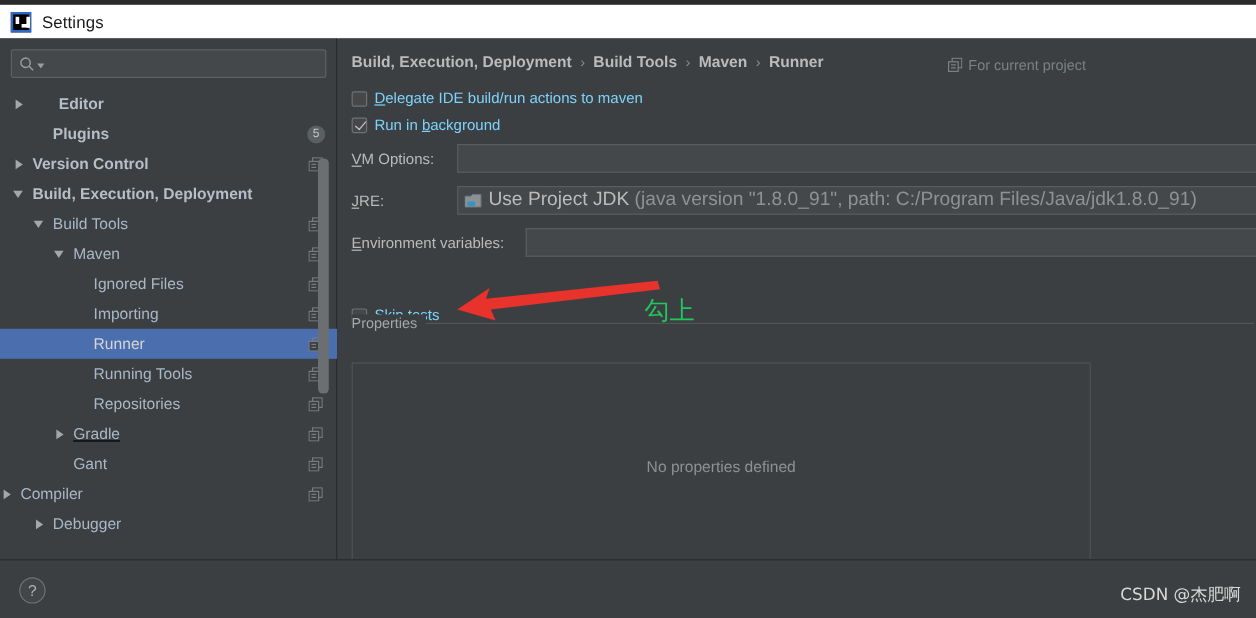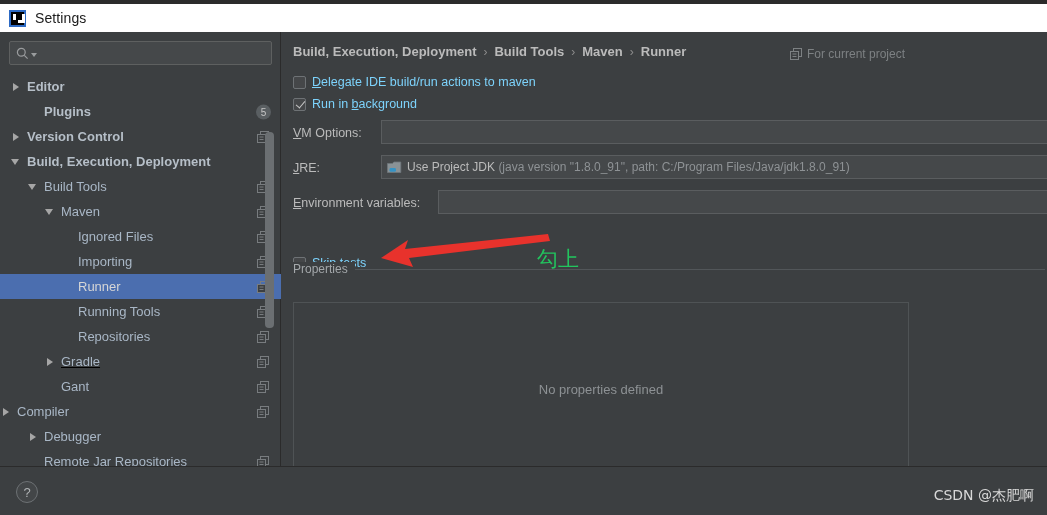--- a/index.html
+++ b/index.html
@@ -185,21 +185,21 @@
   }
   .field-box {
     position: absolute;
     background: #45484a;
     border: 1px solid #5a5d5f;
     height: 24px;
     display: flex; align-items: center;
     padding: 0 5px;
     overflow: hidden;
   }
-  .field-text { font-size: 12px; color: #bbbbbb; white-space: nowrap; }
+  .field-text { font-size: 16px; color: #bbbbbb; white-space: nowrap; }
   .field-text .muted { color: #8e9295; }
   .folder-icon { width: 15px; height: 13px; flex: 0 0 auto; margin-right: 5px; }
 
   .section-title {
     position: absolute; left: 11px; top: 230px;
     font-size: 12px; color: #a4a8ab; background: #3c3f41;
     padding-right: 7px; z-index: 2;
   }
   .section-rule {
     position: absolute; left: 11px; top: 237px;
@@ -272,21 +272,21 @@
     <div class="searchbox">
       <svg class="search-icon" viewBox="0 0 13 13">
         <circle cx="5.3" cy="5.3" r="3.9" fill="none" stroke="#9a9c9e" stroke-width="1.2"></circle>
         <line x1="8.3" y1="8.3" x2="11.6" y2="11.6" stroke="#9a9c9e" stroke-width="1.2"></line>
       </svg>
       <span class="search-caret"></span>
       <input class="search-input" type="text" placeholder="" style="">
     </div>
 
     <div class="tree" id="tree-container">
-        <div class="tree-row bold" style="padding-left: 10px;">
+        <div class="tree-row bold" style="padding-left: 10px; gap: 22px;">
           <span class="tree-arrow right"></span>
           <span class="tree-label">Editor</span>
         </div>
         <div class="tree-row bold" style="padding-left: 27px;">
           <span class="tree-arrow"></span>
           <span class="tree-label">Plugins</span>
           <span class="badge-count">5</span>
         </div>
         <div class="tree-row bold" style="padding-left: 10px;">
           <span class="tree-arrow right"></span>
@@ -398,30 +398,20 @@
           <svg class="copy-icon" viewBox="0 0 12 12">
             <rect x="3.5" y="0.5" width="8" height="8" fill="none" stroke="#787c7f" stroke-width="1"></rect>
             <rect x="0.5" y="3.5" width="8" height="8" fill="#3c3f41" stroke="#787c7f" stroke-width="1"></rect>
             <line x1="2.5" y1="6" x2="6.5" y2="6" stroke="#787c7f" stroke-width="1"></line>
             <line x1="2.5" y1="8.5" x2="6.5" y2="8.5" stroke="#787c7f" stroke-width="1"></line>
           </svg>
         </div>
         <div class="tree-row" style="padding-left: 27px;">
           <span class="tree-arrow right"></span>
           <span class="tree-label">Debugger</span>
-        </div>
-        <div class="tree-row" style="padding-left: 27px;">
-          <span class="tree-arrow"></span>
-          <span class="tree-label">Remote Jar Repositories</span>
-          <svg class="copy-icon" viewBox="0 0 12 12">
-            <rect x="3.5" y="0.5" width="8" height="8" fill="none" stroke="#787c7f" stroke-width="1"></rect>
-            <rect x="0.5" y="3.5" width="8" height="8" fill="#3c3f41" stroke="#787c7f" stroke-width="1"></rect>
-            <line x1="2.5" y1="6" x2="6.5" y2="6" stroke="#787c7f" stroke-width="1"></line>
-            <line x1="2.5" y1="8.5" x2="6.5" y2="8.5" stroke="#787c7f" stroke-width="1"></line>
-          </svg>
         </div>
       </div>
 
     <div class="scrollbar-track">
       <div class="scrollbar-thumb"></div>
     </div>
   </div>
 
   <div class="main">
 

